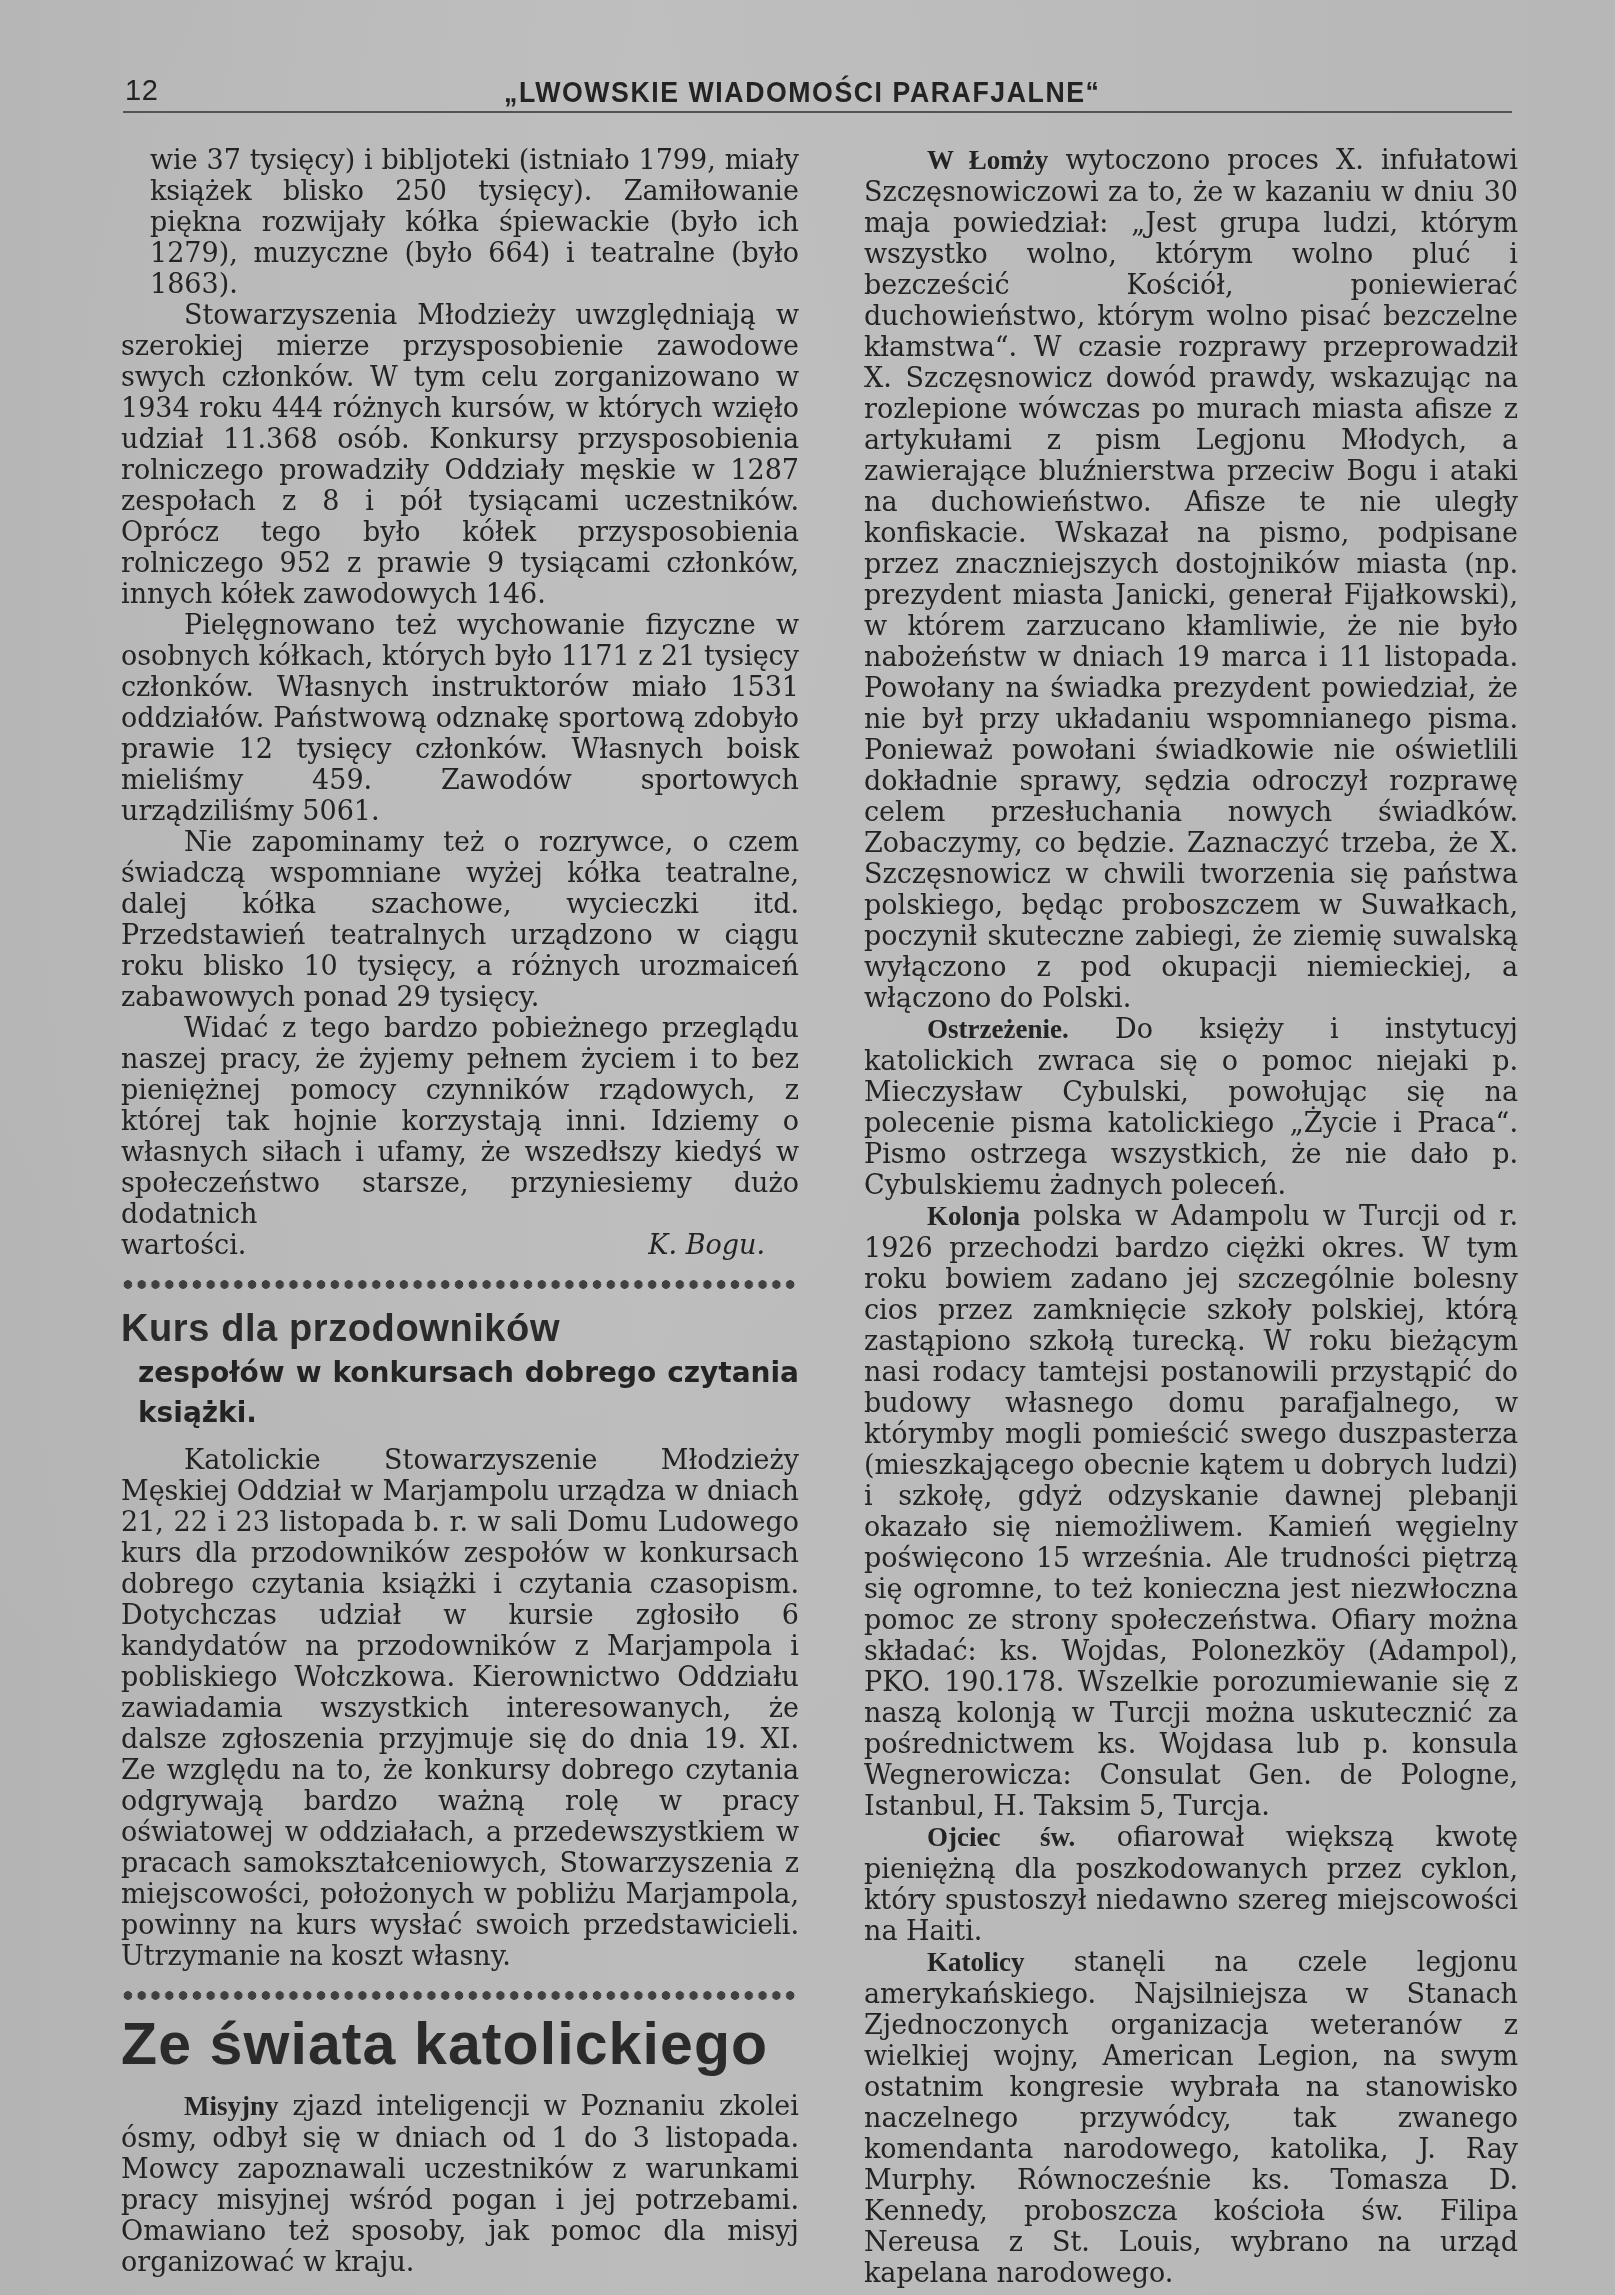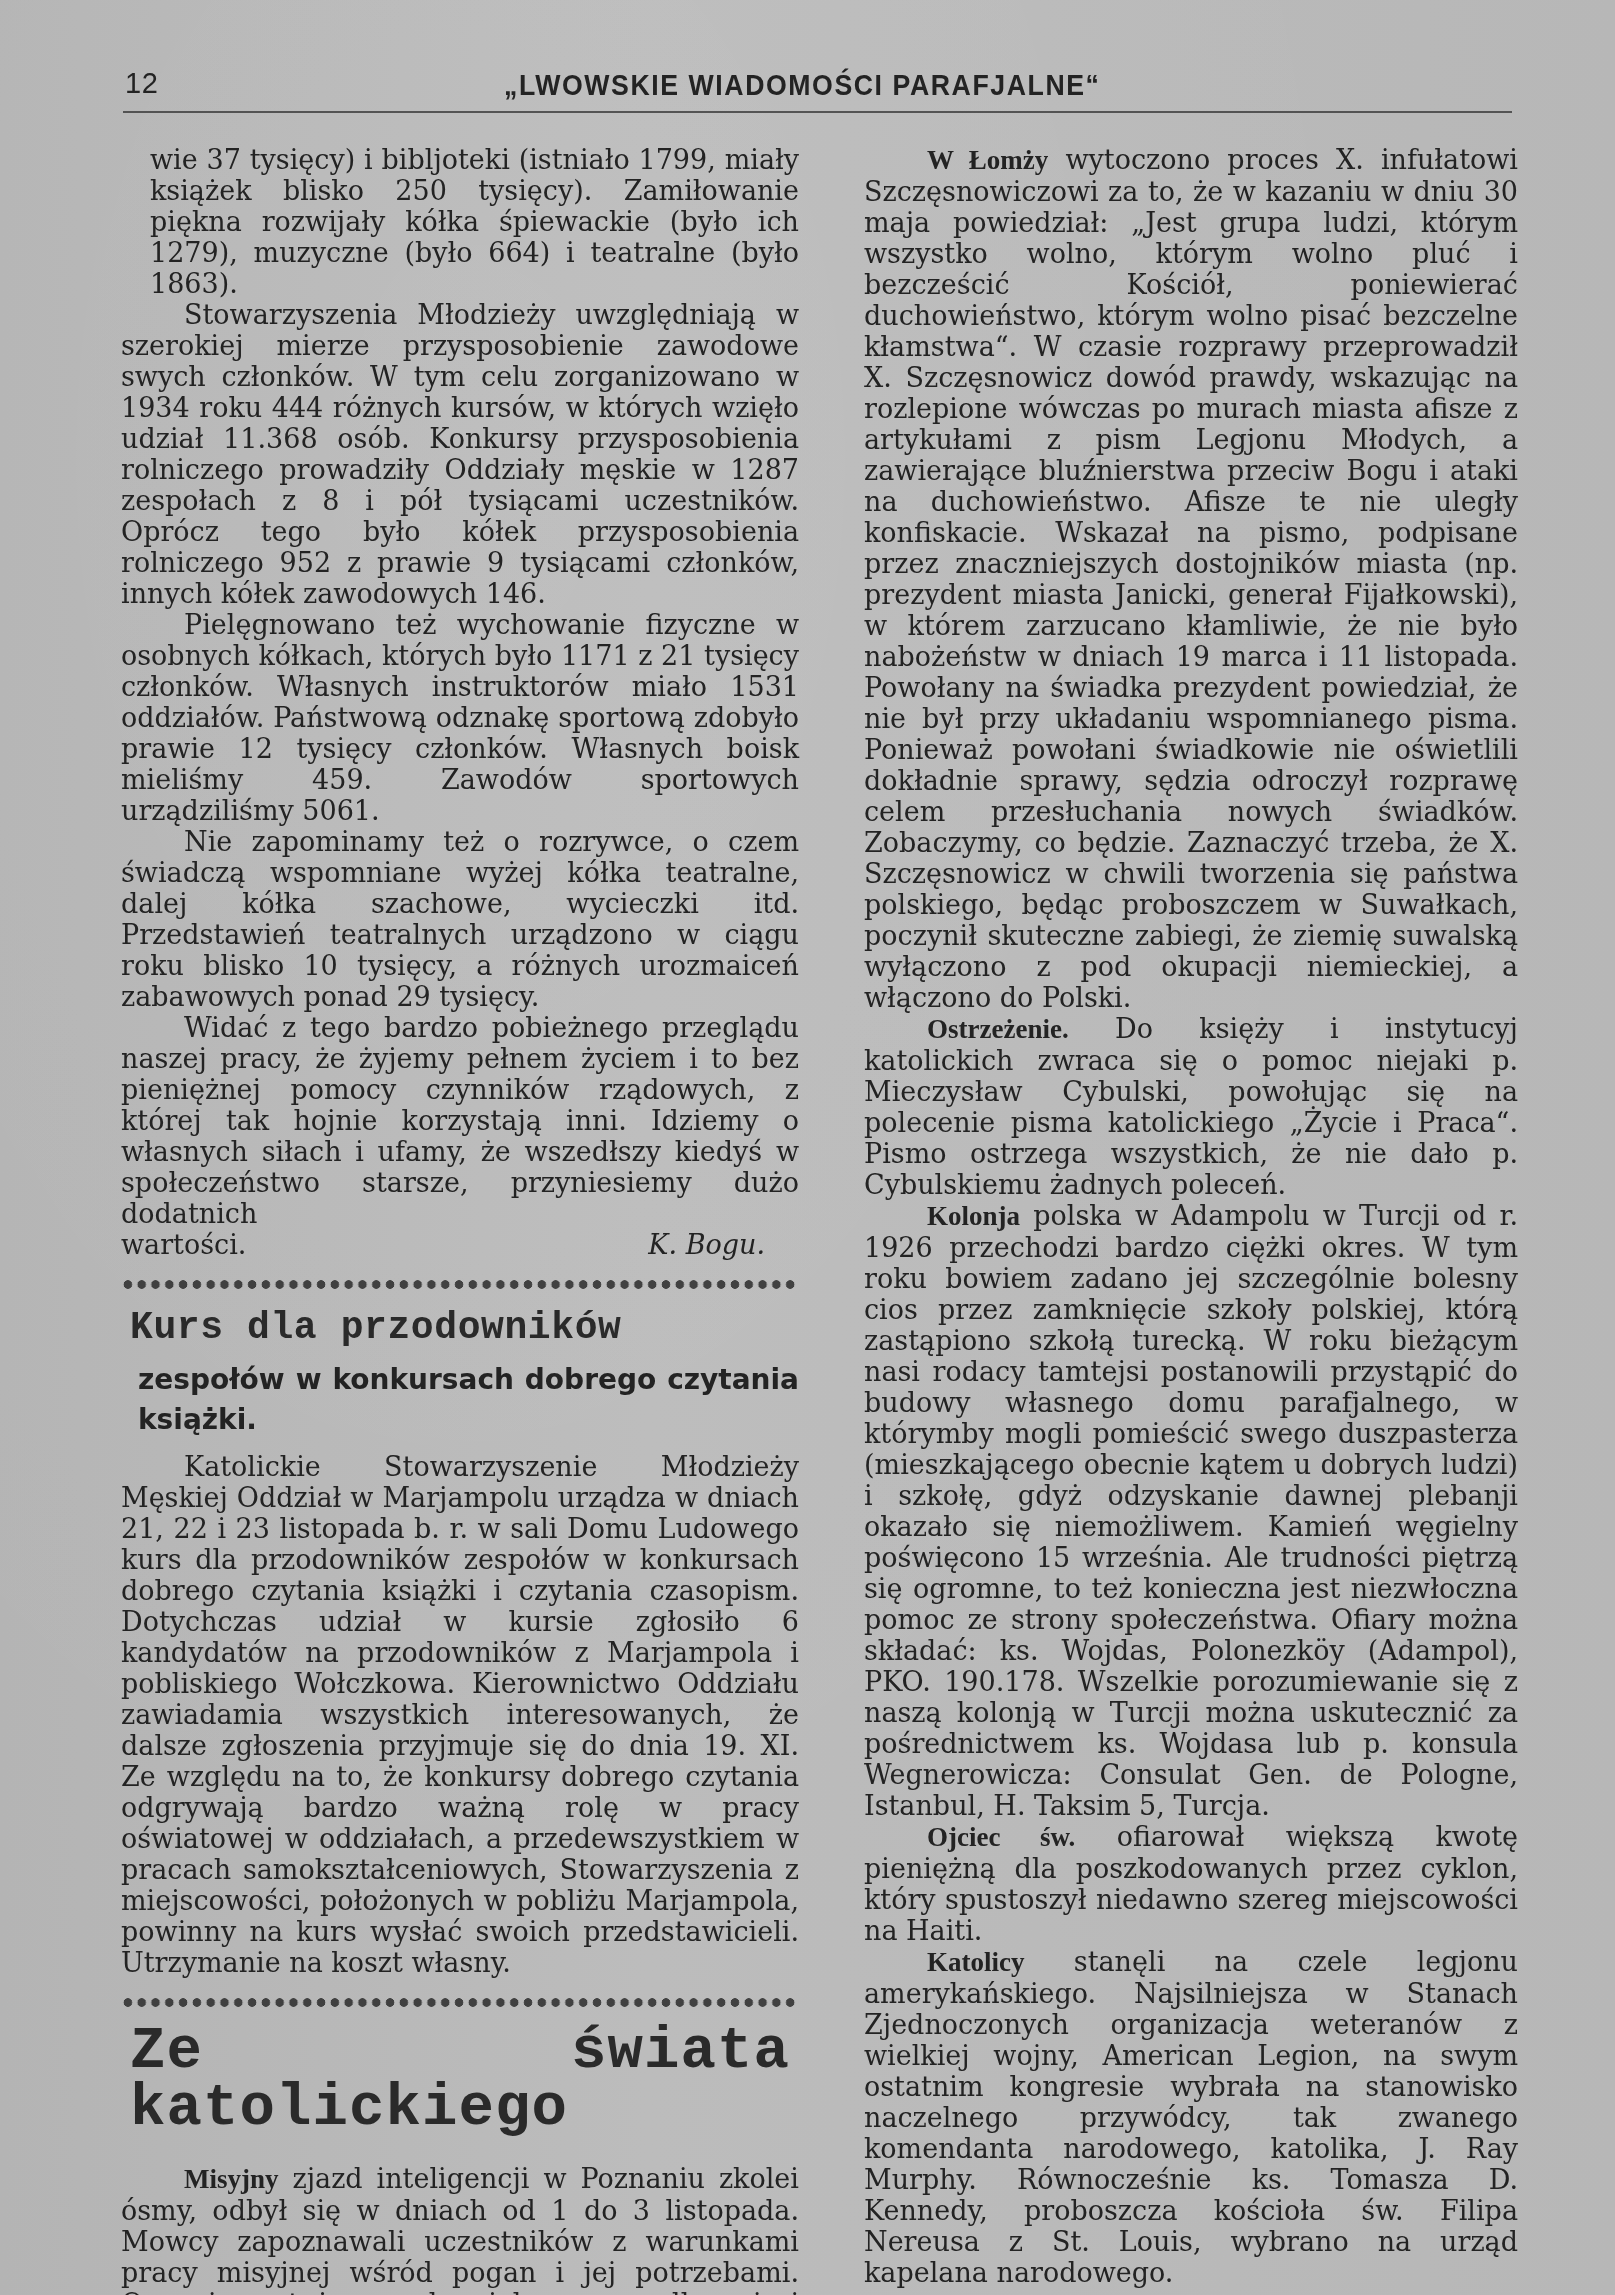--- a/index.html
+++ b/index.html
@@ -10,21 +10,21 @@
     font-family: "DejaVu Serif", "Liberation Serif", serif;
     position: relative; overflow: hidden;
   }
   .page {
     position: absolute; left: 0; top: 0; width: 1616px; height: 2295px;
     background:
       radial-gradient(ellipse at 30% 20%, rgba(255,255,255,0.06), rgba(0,0,0,0) 60%),
       linear-gradient(90deg, #b4b4b4 0%, #bcbcbc 40%, #b7b7b7 100%);
   }
   .header {
-    position: absolute; left: 125px; top: 64px; width: 1389px; height: 40px;
+    position: absolute; left: 125px; top: 71px; width: 1389px; height: 40px;
   }
   .page-number {
     position: absolute; left: 0; top: 3.4px;
     font-family: "Liberation Sans", sans-serif; font-size: 29px; letter-spacing: 0.6px;
   }
   .running-title {
     position: absolute; left: 379px; top: 4.6px;
     font-family: "Liberation Sans", sans-serif; font-size: 29px; font-weight: bold;
     letter-spacing: 1.7px; transform: scaleX(0.92); transform-origin: left center;
   }
@@ -44,22 +44,22 @@
   .lead { font-weight: bold; font-family: "Liberation Serif", serif; }
   .signature { display: flex; justify-content: space-between; }
   .signature .sig { font-style: italic; margin-right: 34px; }
   .ornament {
     height: 15px; margin: 17px 0 12.6px 0;
     background:
       radial-gradient(circle at 6.9px 7.5px, #2b2b2b 4px, rgba(0,0,0,0) 4.6px) 0 0 / 13.8px 15px repeat-x;
     opacity: 0.85;
   }
   .section-title {
-    font-family: Liberation Mono, monospace; font-weight: bold;
-    font-size: 38px; line-height: 46px; letter-spacing: 0.6px; margin: 9px;
+    font-family: Liberation Sans, sans-serif; font-weight: bold;
+    font-size: 38px; line-height: 46px; letter-spacing: 0.6px; margin: 0;
     color: #2a2a2a;
   }
   .section-title.big { font-size: 59px; line-height: 57px; letter-spacing: 1.1px; }
   .section-subtitle {
     font-family: "DejaVu Sans", sans-serif; font-weight: bold;
     font-size: 28px; line-height: 40px; margin: 2.3px 0 11.5px 17px;
   }
   .spacer-s { height: 17px; }
 </style>
 </head>

